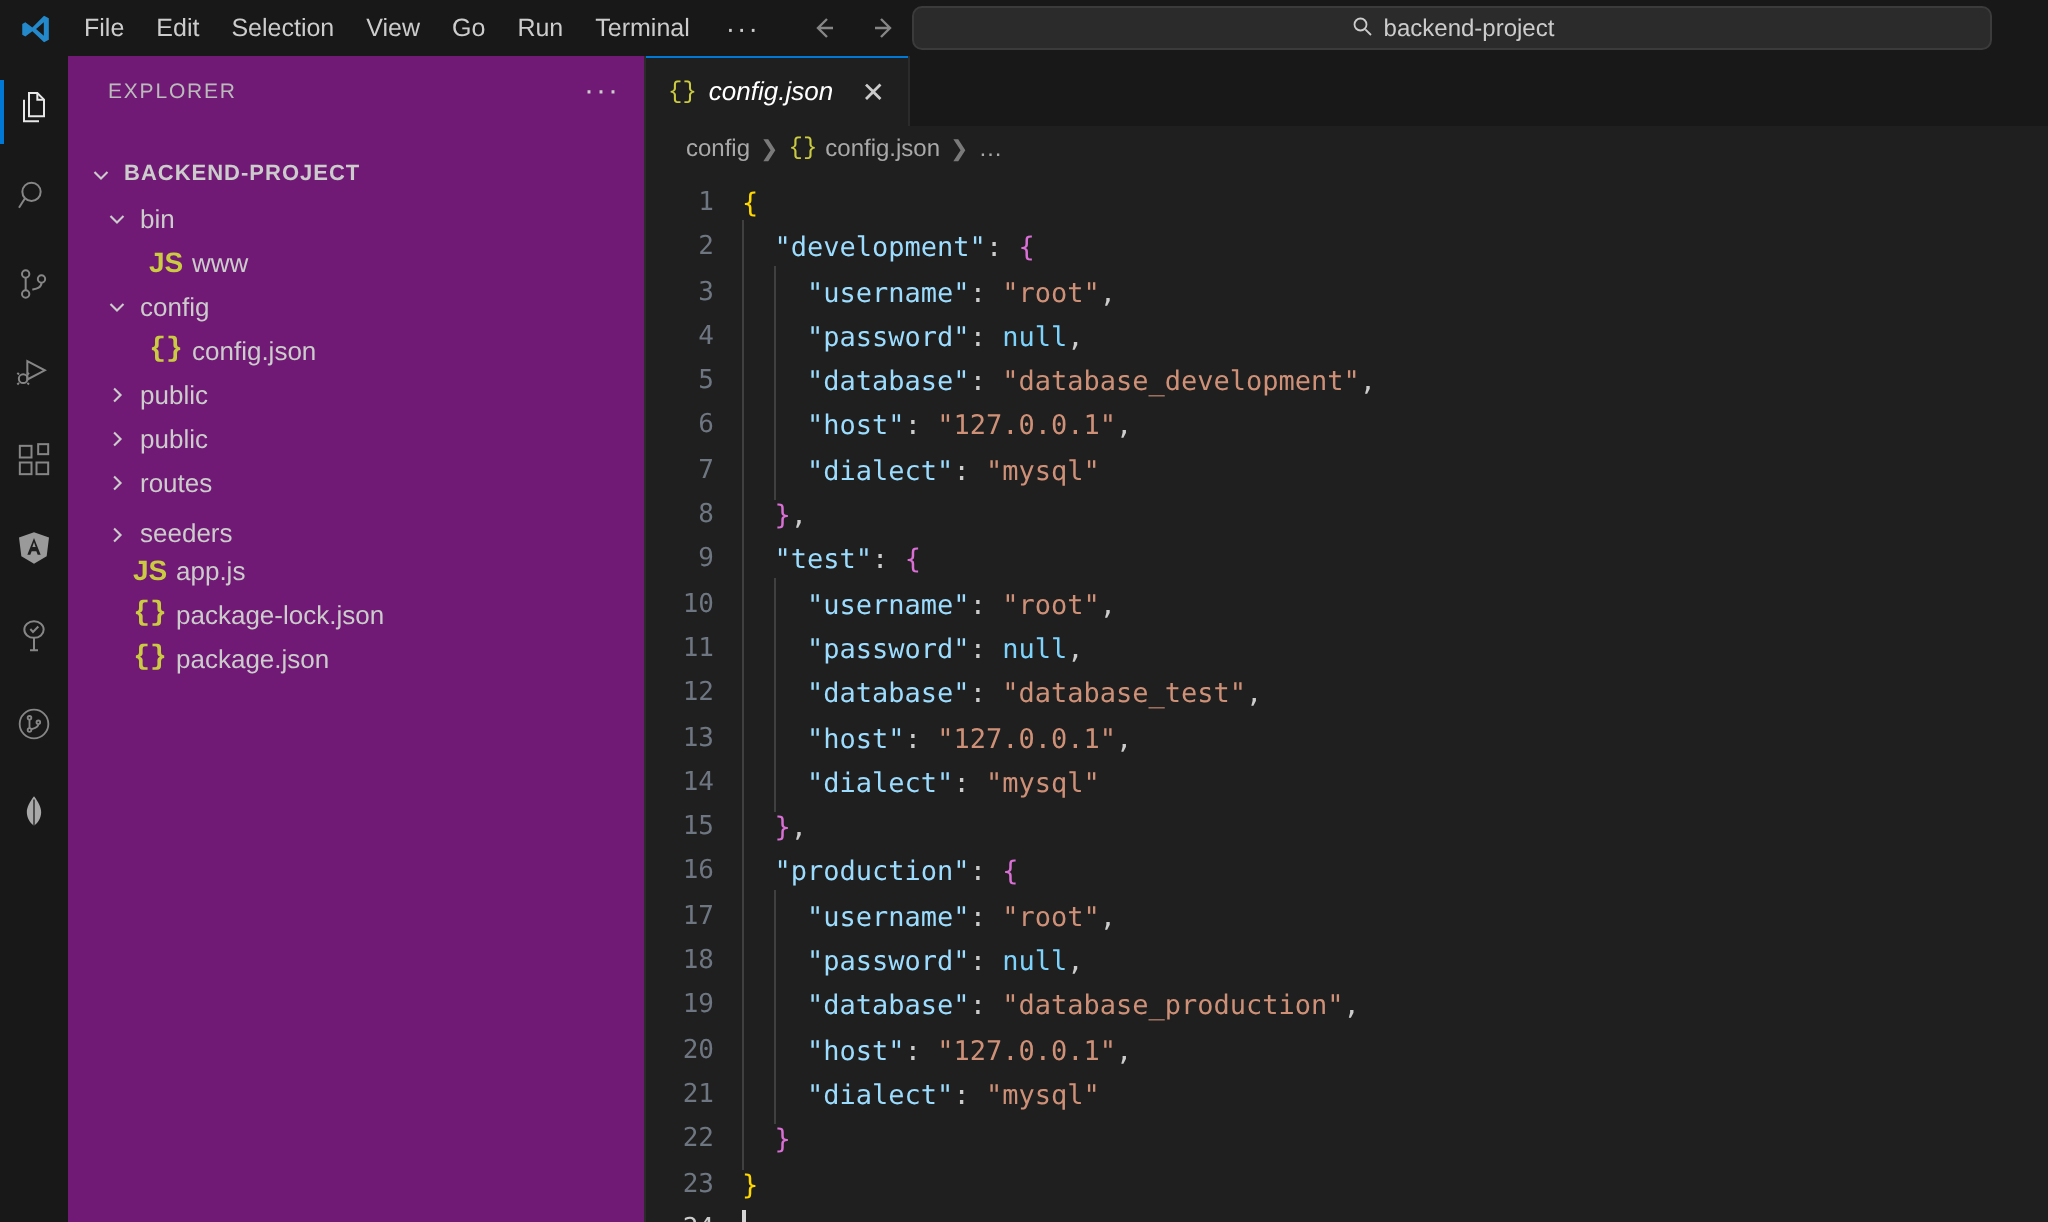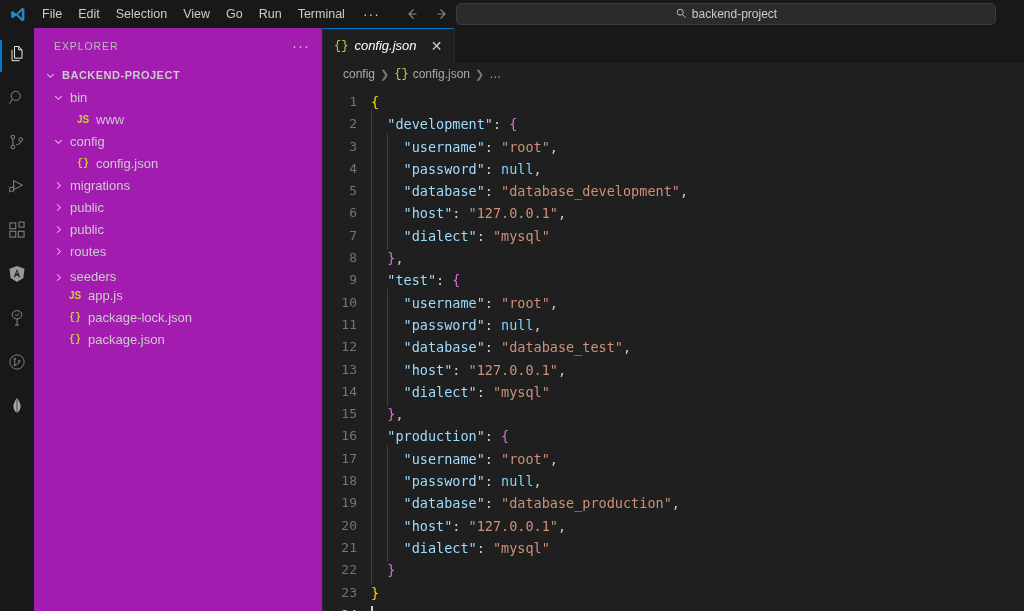--- a/index.html
+++ b/index.html
@@ -57,23 +57,24 @@
   }
   .act-item.active { color: #e7e7e7; }
   .act-item.active::before {
     content: ""; position: absolute; left: 0; top: 6px; bottom: 6px;
     width: 2px; background: #0078d4;
   }
 
   
   .sidebar {
     width: 289px; flex: 0 0 289px;
-    background: #a21caf;
+    background: #701a75;
     display: flex; flex-direction: column;
     border-right: 1px solid #2b2b2b;
+    gap: 12px;
   }
   .sidebar-header {
     height: 35px; flex: 0 0 35px;
     display: flex; align-items: center; justify-content: space-between;
     padding: 0 6px 0 20px;
   }
   .sidebar-title {
     font-size: 10.5px; letter-spacing: .9px; color: #bbbbbb;
     text-transform: uppercase; font-weight: 400;
   }
@@ -85,21 +86,21 @@
     font-size: 13px; color: #cccccc; cursor: pointer;
     white-space: nowrap; padding-right: 8px;
   }
   .row .twisty {
     width: 16px; flex: 0 0 16px; display: flex;
     align-items: center; justify-content: center; color: #cccccc;
   }
   .row .ficon {
     width: 18px; flex: 0 0 18px; display: flex;
     align-items: center; justify-content: center;
-    font-size: 10px; font-weight: 700;
+    font-size: 14px; font-weight: 700;
   }
   .row .label { padding-left: 4px; }
   .row.root .label { font-weight: 700; font-size: 11px; letter-spacing: .5px; }
   .ic-js { color: #cbcb41; font-family: "Liberation Sans", sans-serif; font-size: 9.5px; }
   .ic-json { color: #cbcb41; font-family: "Liberation Mono", monospace; font-size: 12px; }
 
   
   .editor { flex: 1 1 auto; display: flex; flex-direction: column;
             background: #1f1f1f; min-width: 0; }
   .tabsrow { height: 35px; flex: 0 0 35px; background: #181818; display: flex; }
@@ -325,28 +326,20 @@
               <svg width="13" height="13" viewBox="0 0 16 16" fill="none" stroke="currentColor" stroke-width="1.3">
                 <path d="M4 6.2 8 10.2 12 6.2"></path>
               </svg>
             </span>
             <span class="label">config</span>
           </div>
           <div class="row" style="padding-left: 24px;">
             <span class="twisty"></span>
             <span class="ficon ic-json">{}</span>
             <span class="label">config.json</span>
-          </div>
-          <div class="row" style="padding-left: 16px;">
-            <span class="twisty">
-              <svg width="13" height="13" viewBox="0 0 16 16" fill="none" stroke="currentColor" stroke-width="1.3">
-                <path d="M6.2 4 10.2 8 6.2 12"></path>
-              </svg>
-            </span>
-            <span class="label">migrations</span>
           </div>
           <div class="row" style="padding-left: 16px;">
             <span class="twisty">
               <svg width="13" height="13" viewBox="0 0 16 16" fill="none" stroke="currentColor" stroke-width="1.3">
                 <path d="M6.2 4 10.2 8 6.2 12"></path>
               </svg>
             </span>
             <span class="label">public</span>
           </div>
           <div class="row" style="padding-left: 16px;">

